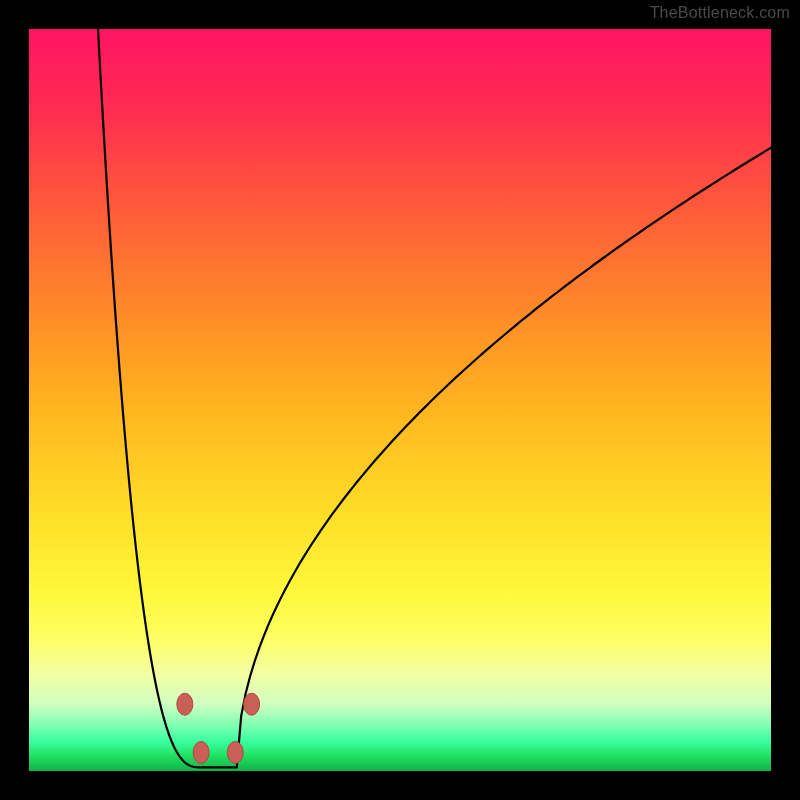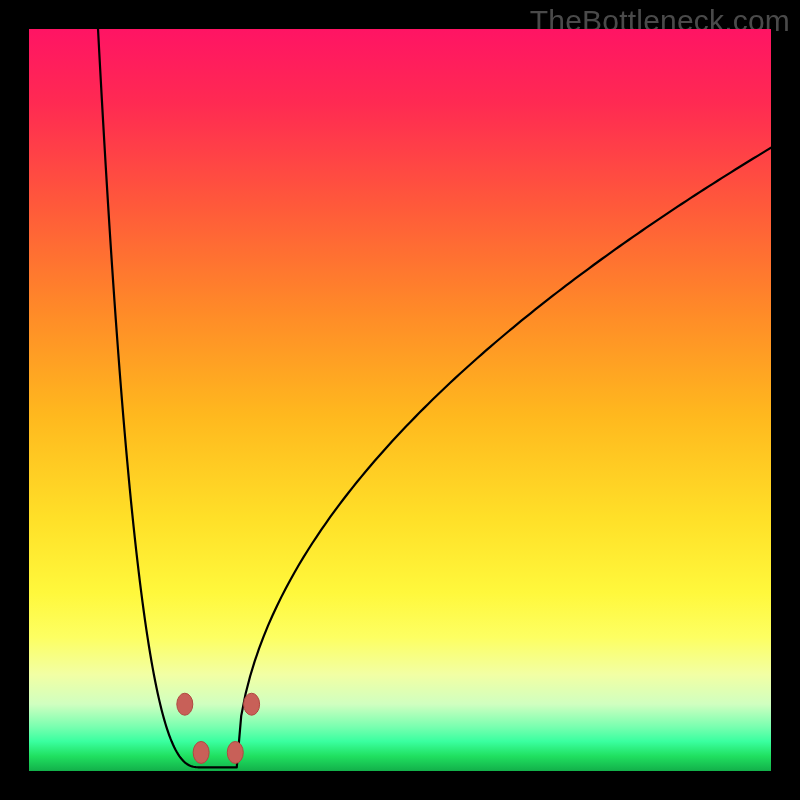--- a/index.html
+++ b/index.html
@@ -43,21 +43,21 @@
       #3affa0 96%,
       #20e060 98%,
       #12b04a 100%
     );
   }
   .watermark {
     position: absolute;
     top: 4px;
     right: 10px;
     color: #4a4a4a;
-    font-size: 30px;
+    font-size: 16px;
     letter-spacing: 0.2px;
     user-select: none;
   }
   svg.curve {
     position: absolute;
     inset: 0;
     width: 100%;
     height: 100%;
     overflow: visible;
   }

